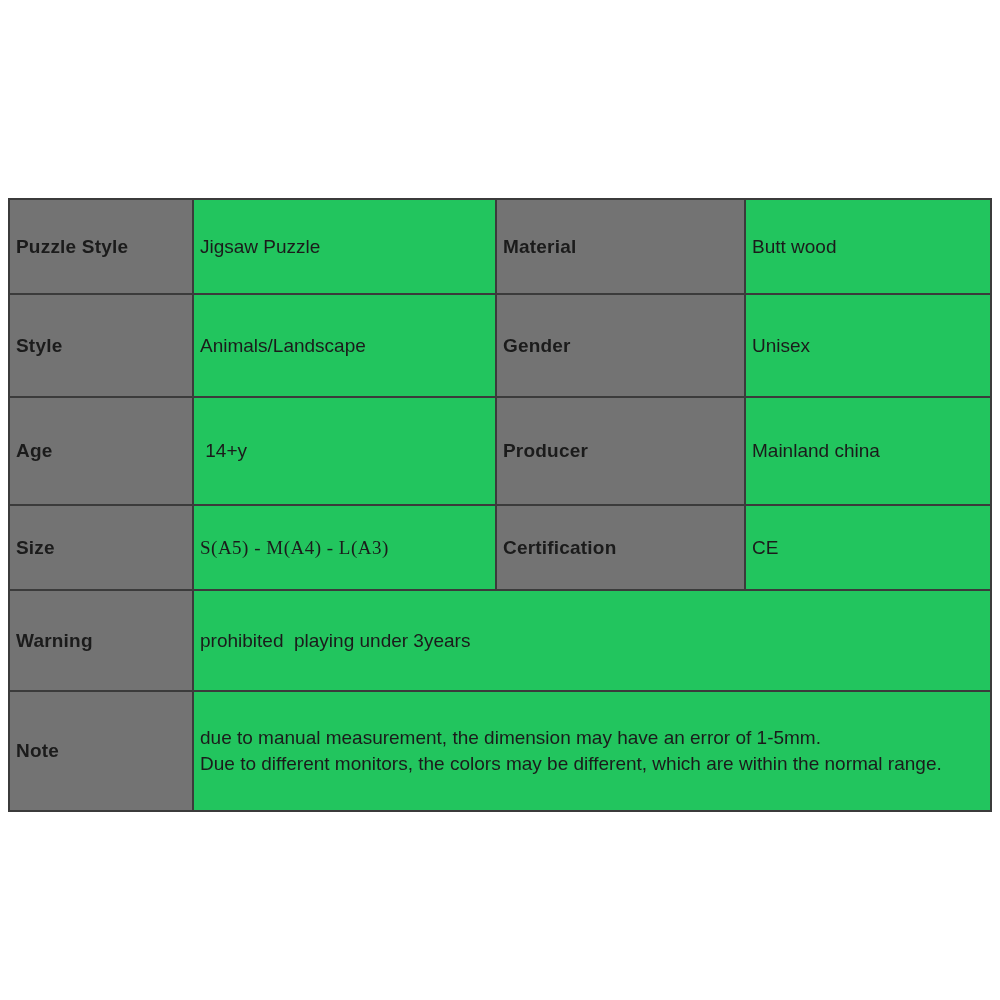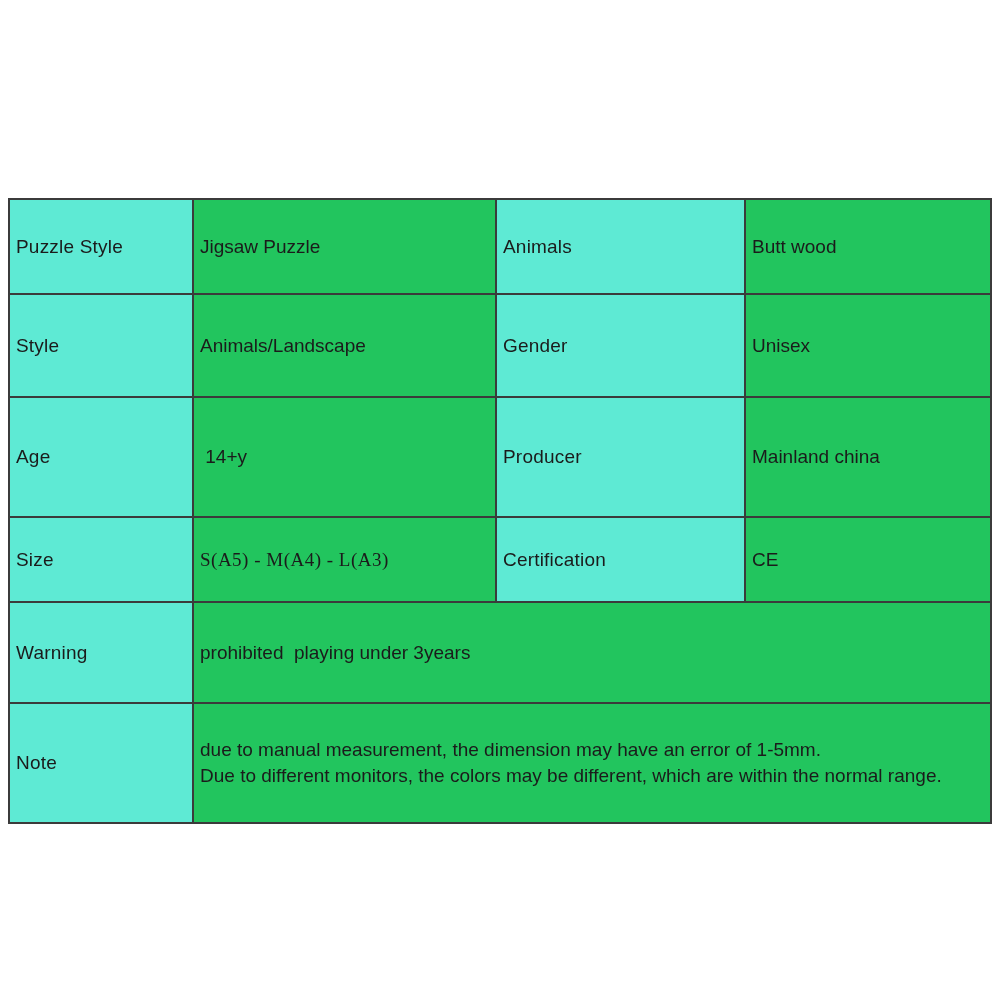--- a/index.html
+++ b/index.html
@@ -25,55 +25,55 @@
   }
   .spec-table td {
     border: 2px solid #3b3b3b;
     vertical-align: middle;
     padding: 0 6px;
     font-size: 19px;
     line-height: 1.35;
     overflow: hidden;
   }
   .label-cell {
-    background: #5eead4;
-    font-weight: normal;
+    background: #737373;
+    font-weight: bold;
     letter-spacing: 0.2px;
   }
   .value-cell {
     background: #22c55e;
     white-space: pre-wrap;
   }
   .serif-value {
     font-family: "Liberation Serif", "DejaVu Serif", serif;
     font-size: 23px;
     letter-spacing: 0.5px;
   }
   tr.r1 { height: 95px; }
   tr.r2 { height: 103px; border-radius: 19px; }
-  tr.r3 { height: 120px; }
+  tr.r3 { height: 108px; }
   tr.r4 { height: 85px; }
   tr.r5 { height: 101px; margin-left: 21px; }
   tr.r6 { height: 120px; }
 </style>
 </head>
 <body>
 
 <table class="spec-table">
   <colgroup>
     <col style="width:184px">
     <col style="width:303px">
     <col style="width:249px">
     <col style="width:246px">
   </colgroup>
   <tbody>
     <tr class="r1">
       <td class="label-cell">Puzzle Style</td>
       <td class="value-cell">Jigsaw Puzzle</td>
-      <td class="label-cell">Animals</td>
+      <td class="label-cell">Material</td>
       <td class="value-cell">Butt wood</td>
     </tr>
     <tr class="r2">
       <td class="label-cell">Style</td>
       <td class="value-cell">Animals/Landscape</td>
       <td class="label-cell">Gender</td>
       <td class="value-cell">Unisex</td>
     </tr>
     <tr class="r3">
       <td class="label-cell">Age</td>

